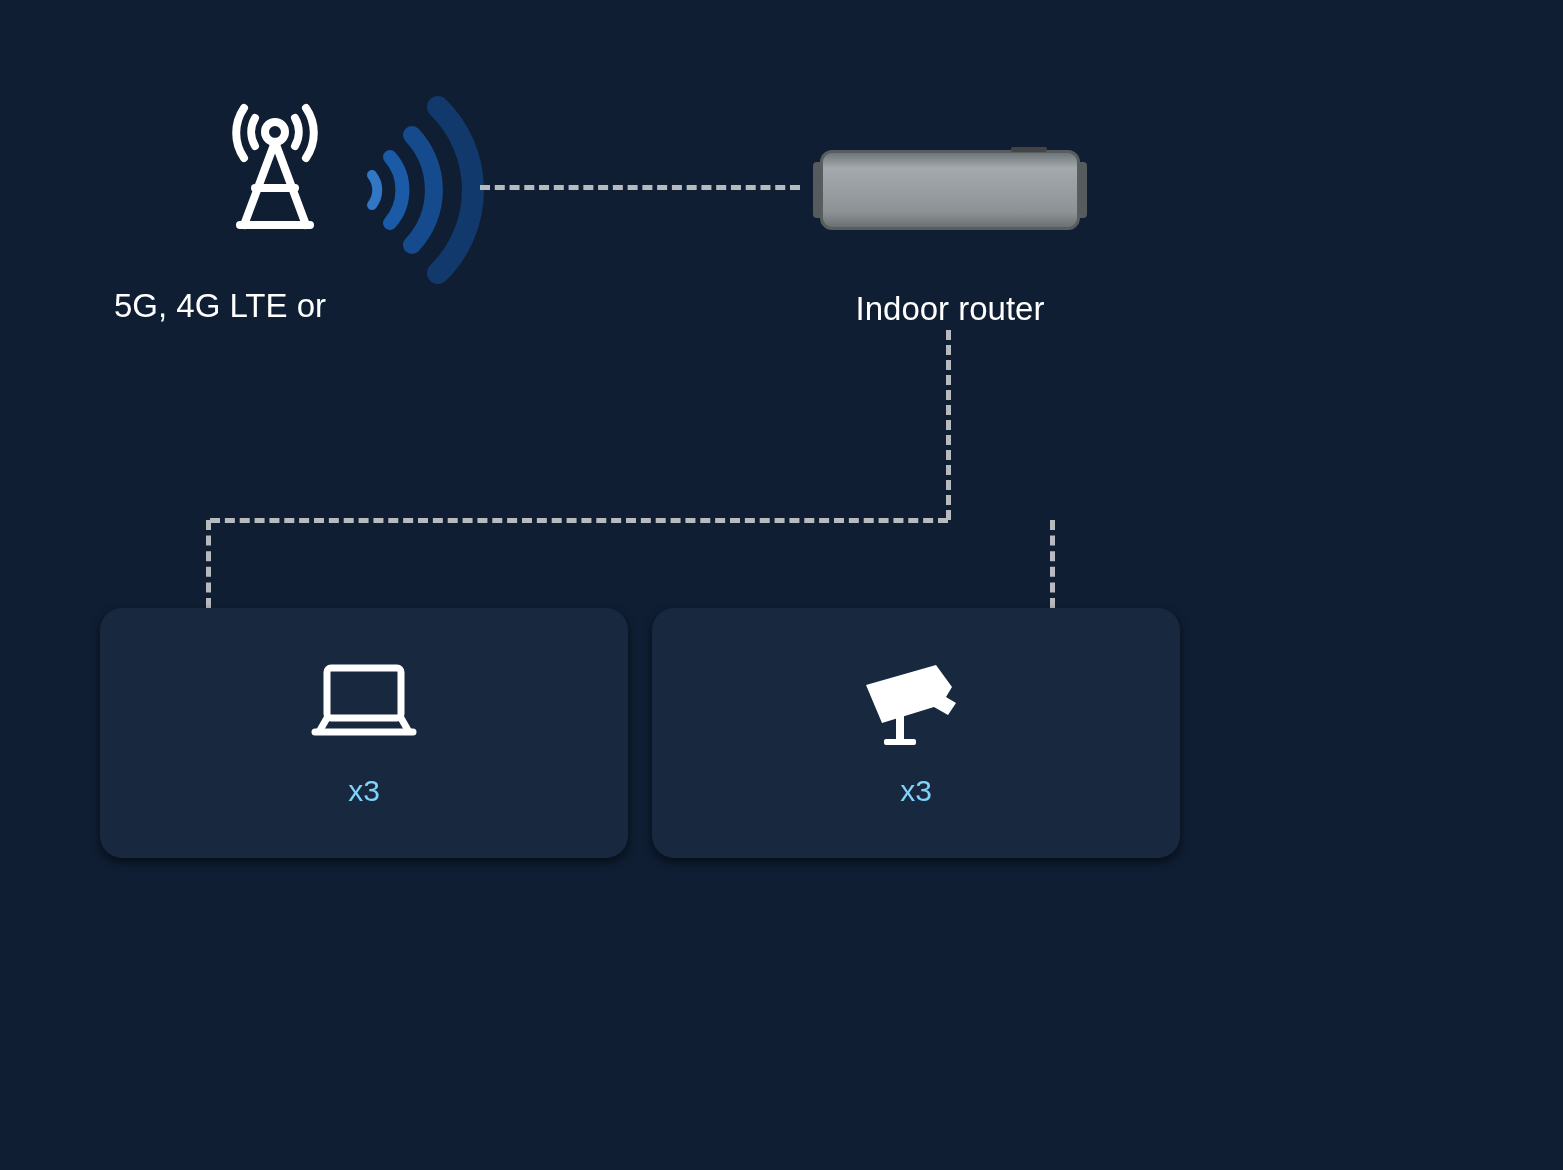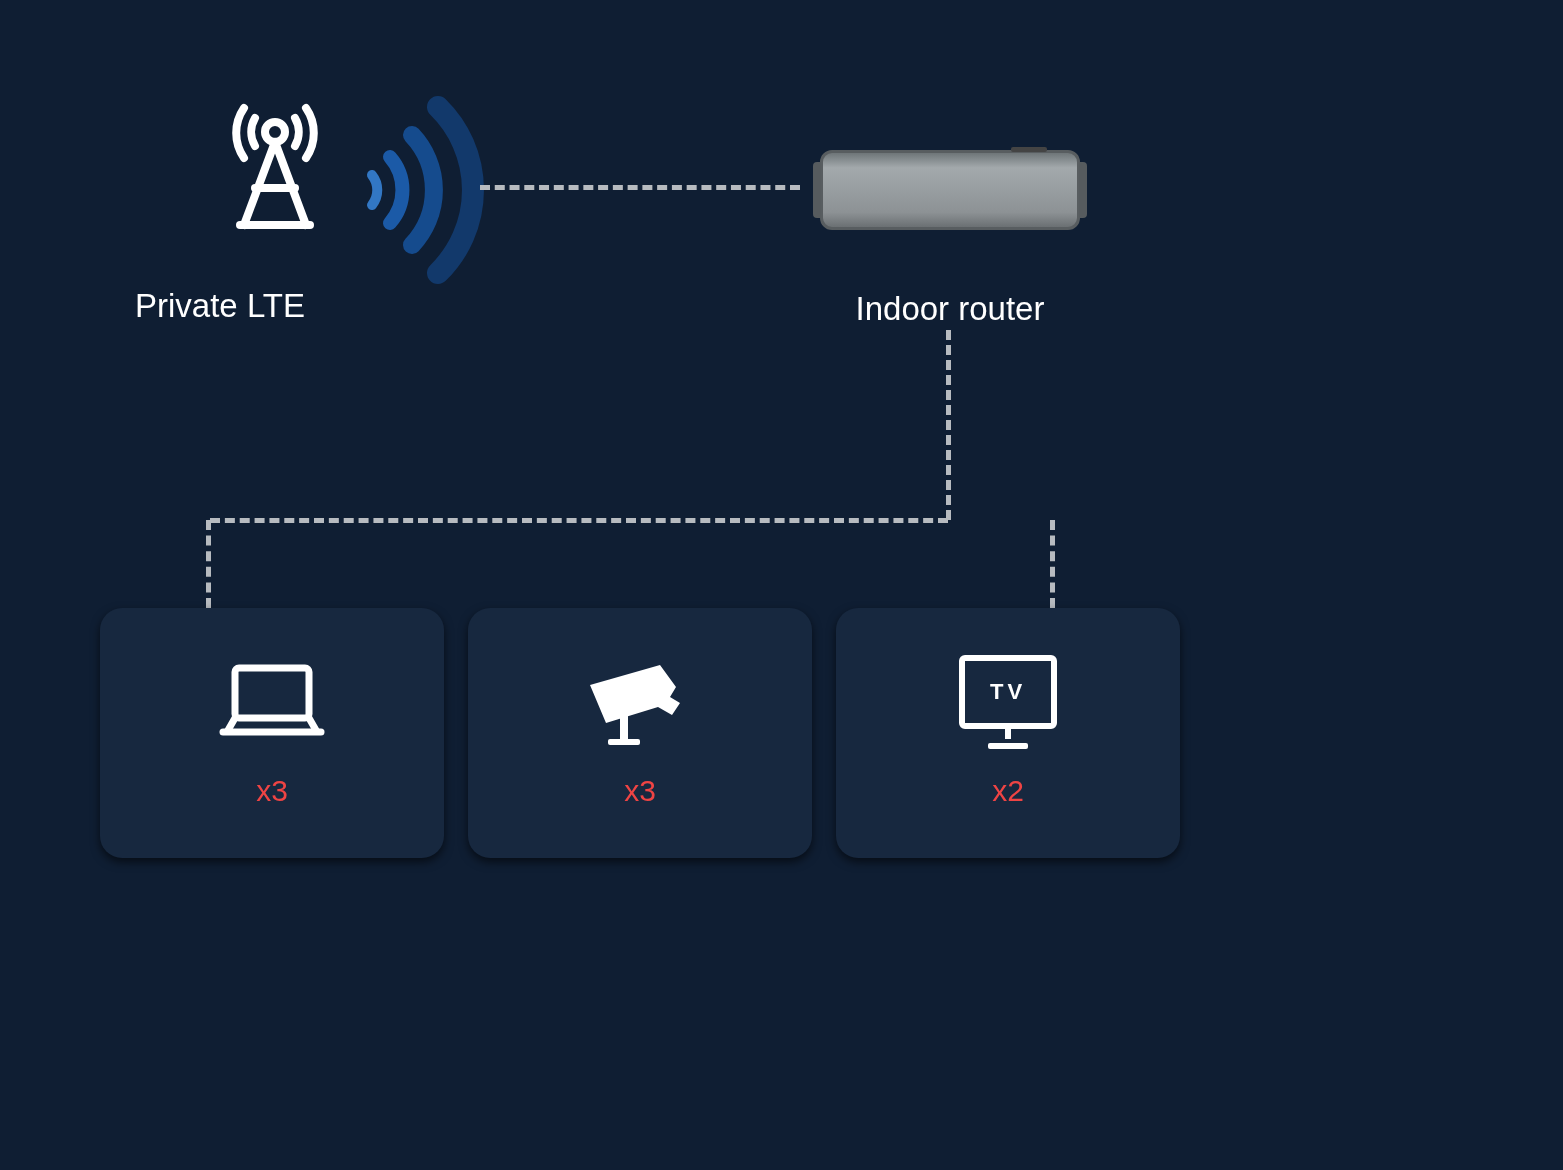--- a/index.html
+++ b/index.html
@@ -141,21 +141,21 @@
     gap: 28px;
   }
   .card .ico {
     height: 88px;
     display: flex;
     align-items: center;
     justify-content: center;
   }
   .card .count {
     font-size: 30px;
-    color: #ef4444;
+    color: #7dd3fc;
   }
   .tv-box {
     width: 86px;
     height: 62px;
     border: 6px solid #fff;
     border-radius: 6px;
     position: relative;
     display: flex;
     align-items: center;
     justify-content: center;
@@ -207,21 +207,21 @@
     <g fill="none" stroke-linecap="round">
       <path d="M22 90 a24 24 0 0 1 0 30" stroke="#3277c4" stroke-width="10"></path>
       <path d="M40 72 a50 50 0 0 1 0 66" stroke="#1b5aa7" stroke-width="14"></path>
       <path d="M62 50 a80 80 0 0 1 0 110" stroke="#154b8d" stroke-width="18"></path>
       <path d="M88 22 a116 116 0 0 1 0 166" stroke="#12396b" stroke-width="22"></path>
     </g>
   </svg>
 </div>
 
 <div class="src-label">
-  <div>Private LTE</div>
+  <div>5G, 4G LTE or</div>
 </div>
 
 <div class="dashed-h link-top"></div>
 
 <div class="router-area">
   <div class="router-body">
     <div class="router-vent"></div>
   </div>
 </div>
 <div class="router-label">Indoor router</div>
@@ -253,26 +253,14 @@
           <path d="M10 28 L80 8 L96 30 L90 40 L100 46 L92 58 L78 50 L26 66 Z"></path>
           <rect x="40" y="56" width="8" height="30"></rect>
           <rect x="28" y="82" width="32" height="6" rx="2"></rect>
         </g>
       </svg>
     </div>
     <div class="count">x3</div>
   </div>
 
 
-  <div class="card">
-    <div class="ico">
-      <div class="tv-wrap">
-        <div class="tv-box">
-            <span>TV</span>
-          </div>
-        <div class="tv-stem"></div>
-        <div class="tv-stand"></div>
-      </div>
-    </div>
-    <div class="count">x2</div>
-  </div>
 
 </div>
 
 </body></html>

